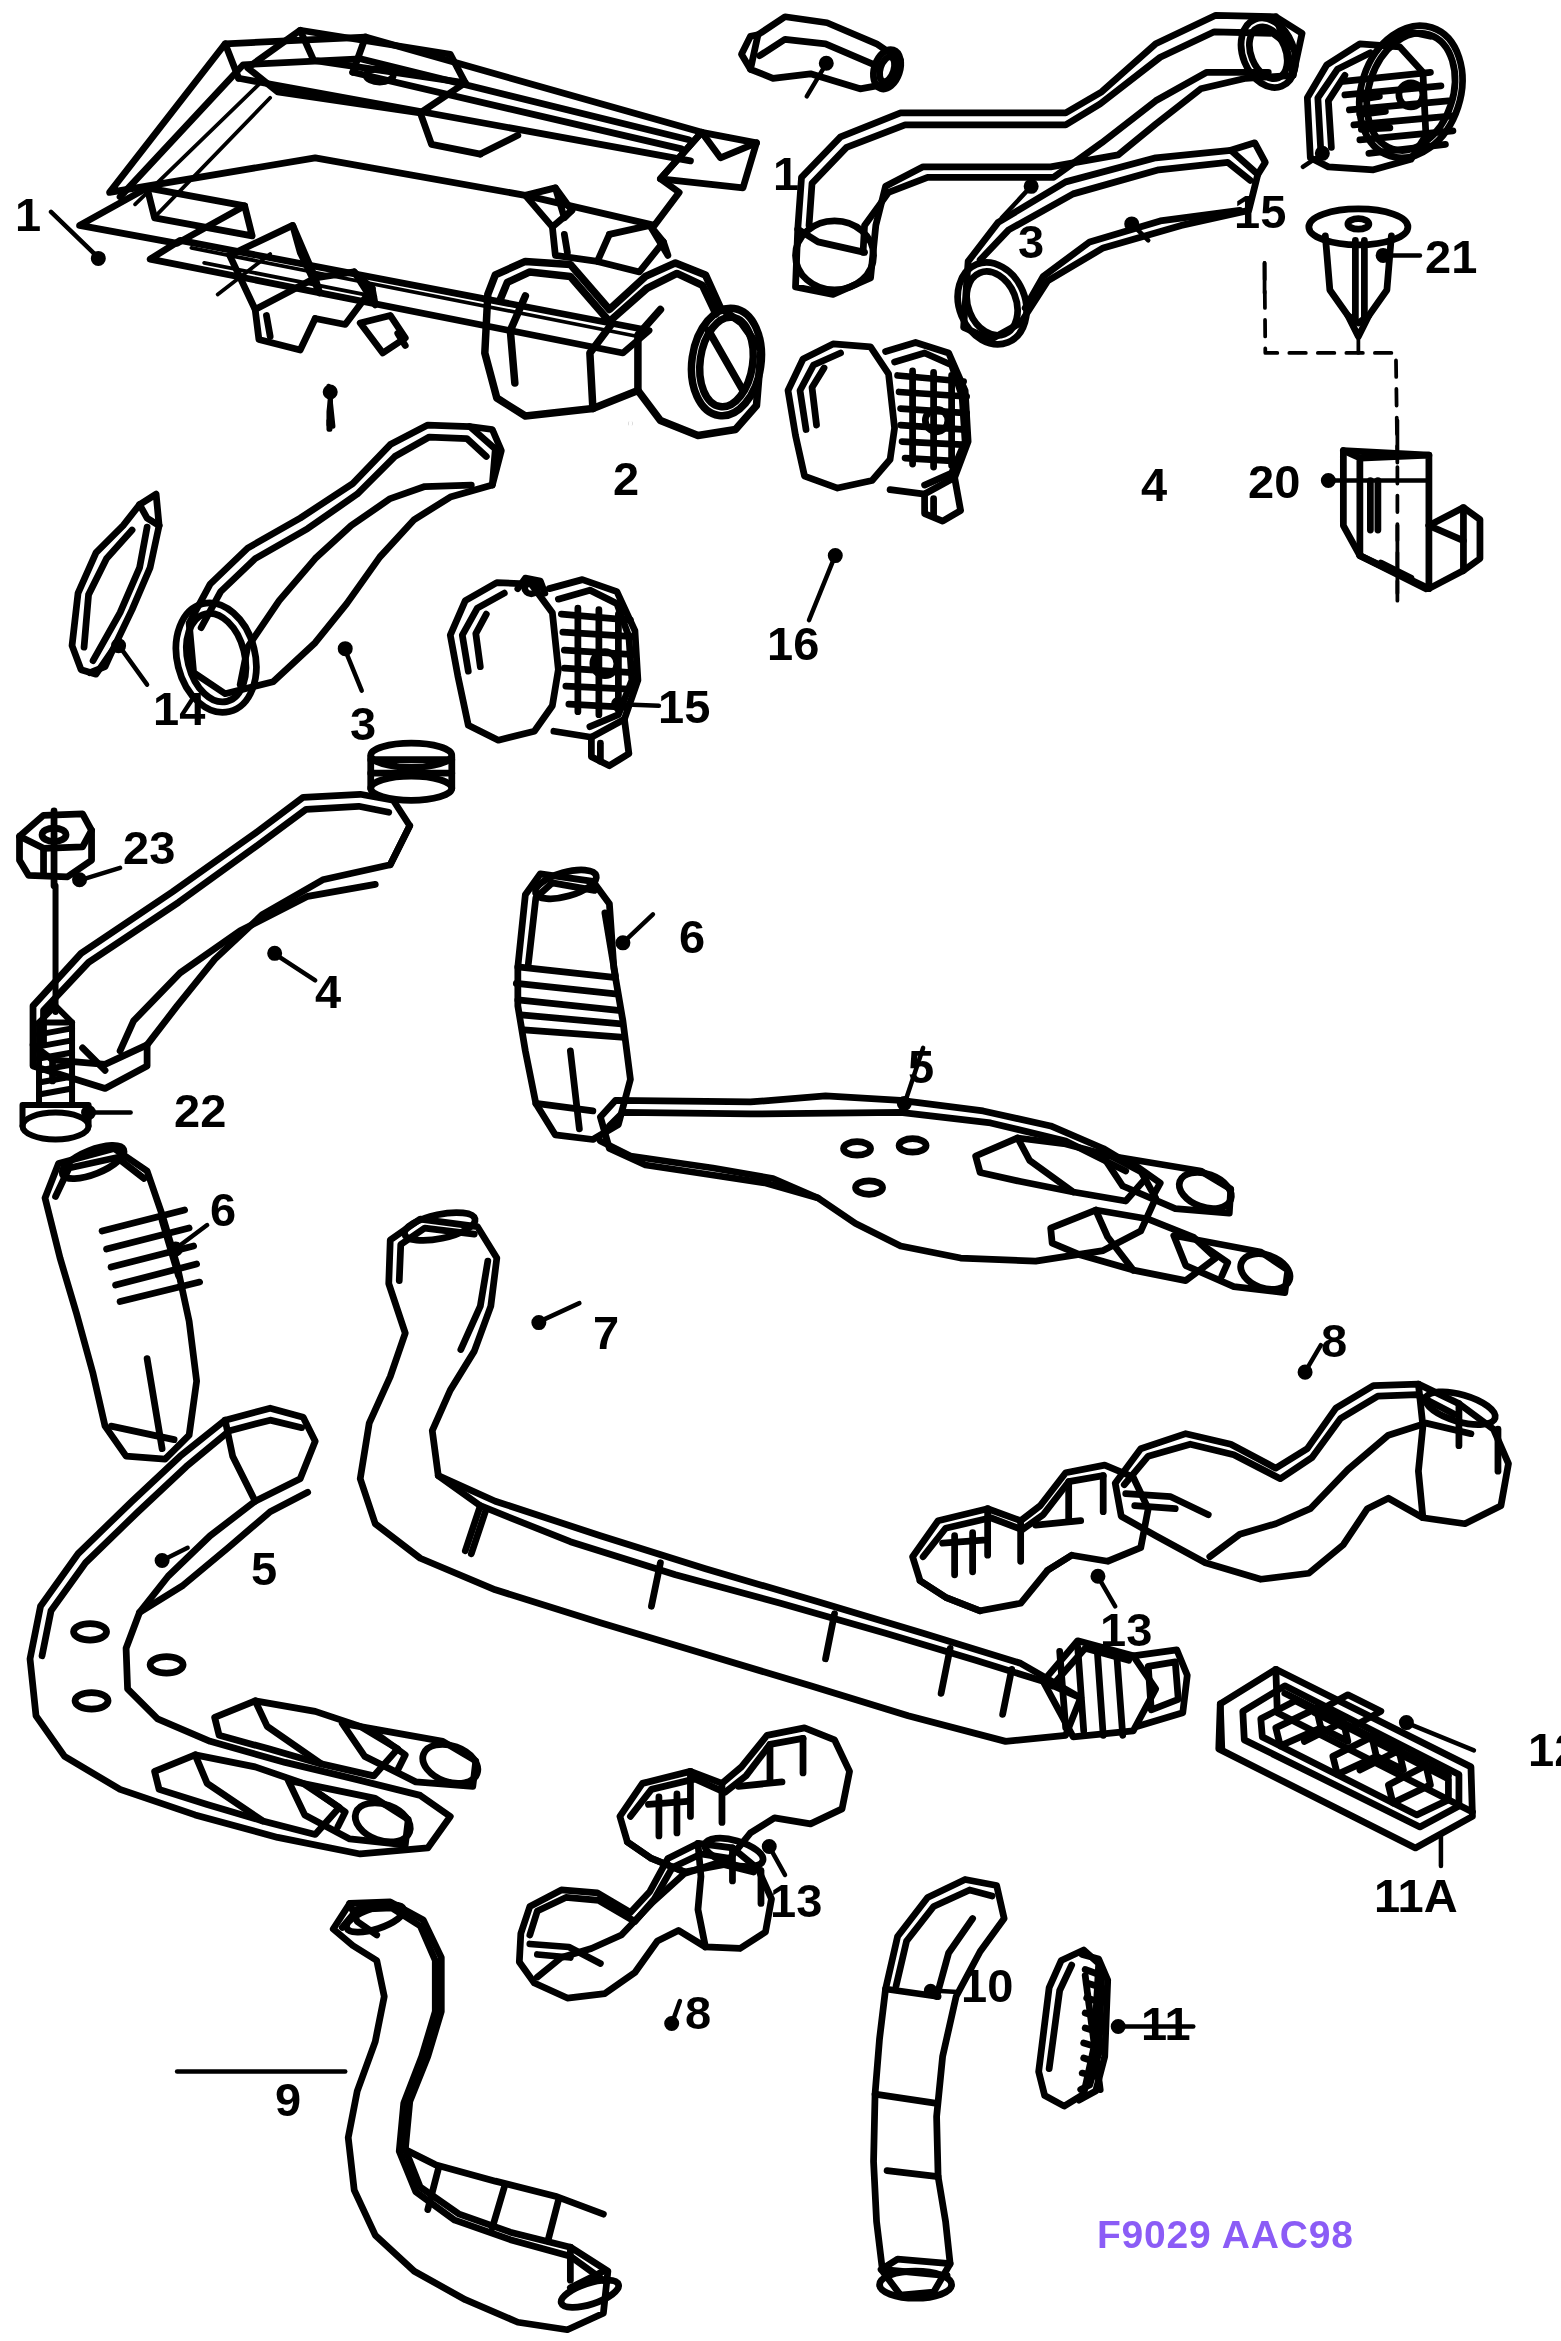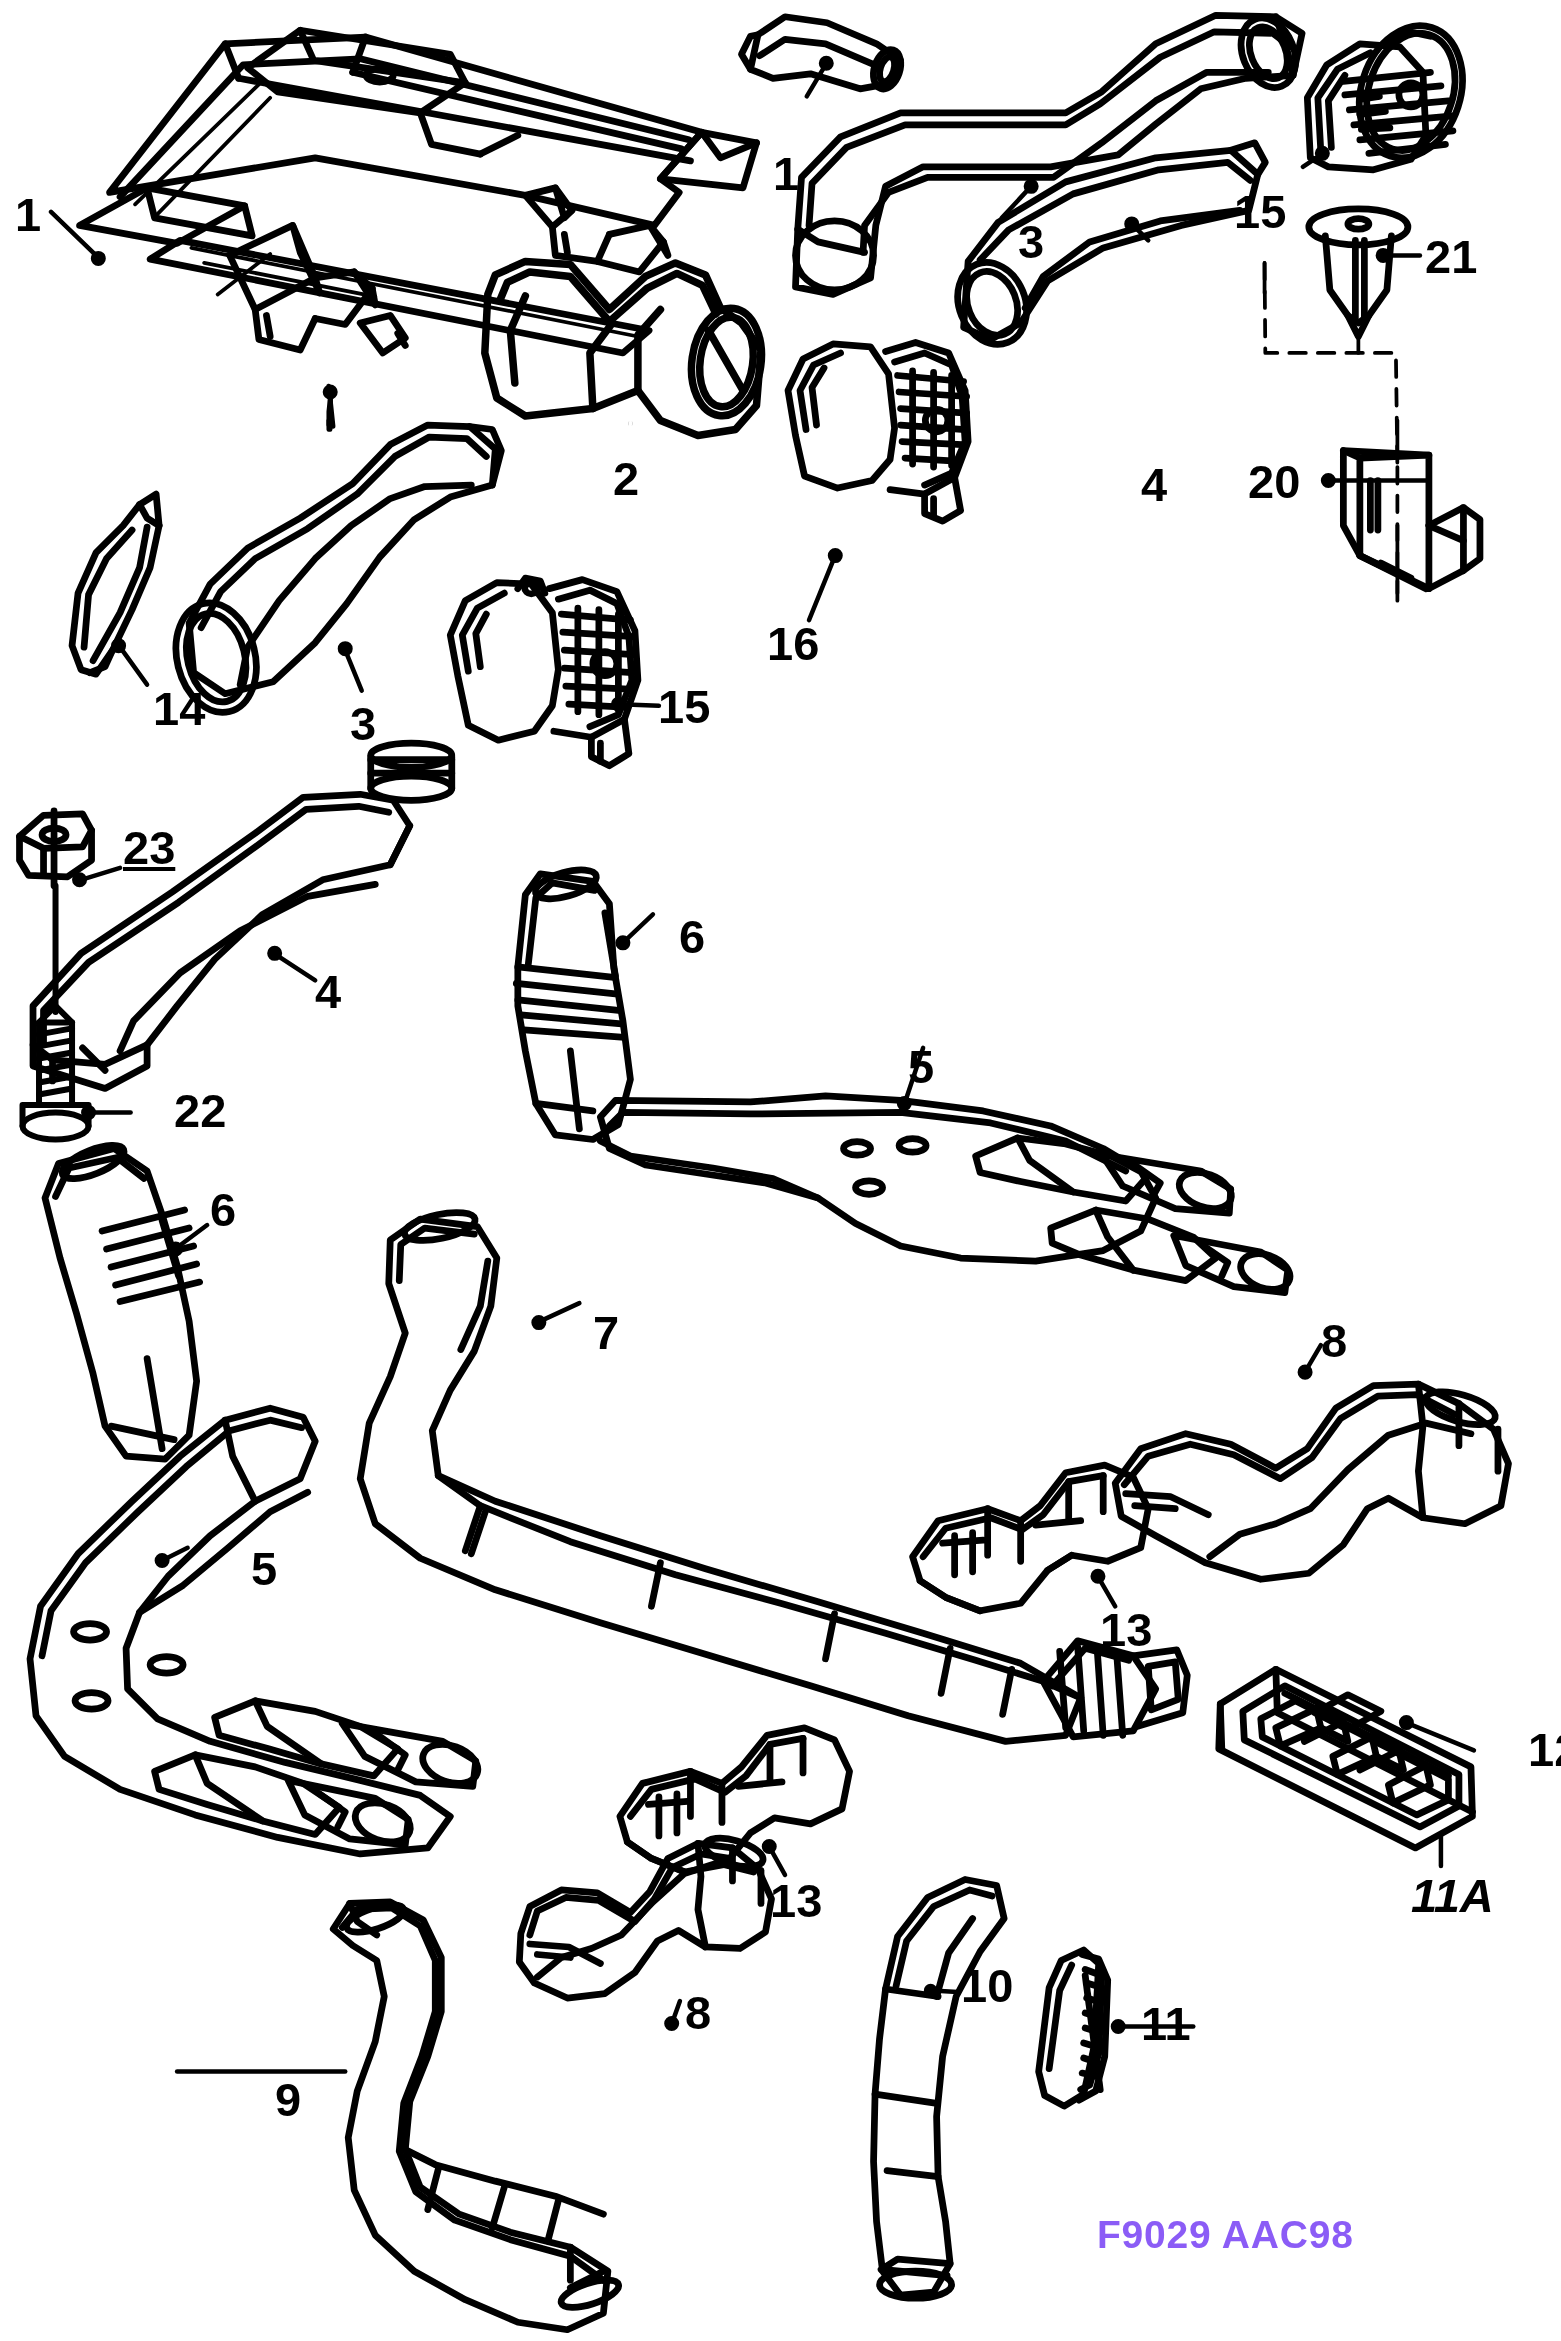--- a/index.html
+++ b/index.html
@@ -600,29 +600,29 @@
   <div class="cal n" style="left:908px;top:1043px;">5</div>
   <div class="cal n" style="left:251px; top:1545px;">5</div>
   <div class="cal n" style="left:679px; top:913px;">6</div>
   <div class="cal n" style="left:210px; top:1186px;">6</div>
   <div class="cal n" style="left:593px; top:1309px;">7</div>
   <div class="cal n" style="left:1321px;top:1317px;">8</div>
   <div class="cal n" style="left:685px; top:1989px;">8</div>
   <div class="cal n" style="left:275px; top:2076px;">9</div>
   <div class="cal n" style="left:961px;top:1962px;">10</div>
   <div class="cal n" style="left:1141px;top:2000px;">11</div>
-  <div class="cal n" style="left:1411px;top:1872px;font-style:italic;">11A</div>
+  <div class="cal n" style="left:1374px;top:1872px;">11A</div>
   <div class="cal n" style="left:1483px;top:1726px;margin-left:45px;">12</div>
   <div class="cal n" style="left:1100px;top:1606px;">13</div>
   <div class="cal n" style="left:770px;top:1877px;">13</div>
   <div class="cal n" style="left:153px; top:685px;">14</div>
   <div class="cal n" style="left:658px; top:683px;">15</div>
   <div class="cal n" style="left:1234px;top:188px;">15</div>
   <div class="cal n" style="left:767px;top:620px;">16</div>
   <div class="cal n" style="left:1248px;top:458px;">20</div>
   <div class="cal n" style="left:1425px;top:233px;">21</div>
   <div class="cal n" style="left:134px; top:1087px;margin-left:40px;">22</div>
-  <div class="cal n" style="left:123px; top:824px;text-decoration:underline;">23</div>
+  <div class="cal n" style="left:123px; top:824px;">23</div>
 
   <div class="figcode" style="left:1097px; top:2213px;">F9029 AAC98</div>
 
 </div>
 
 
 </body></html>

